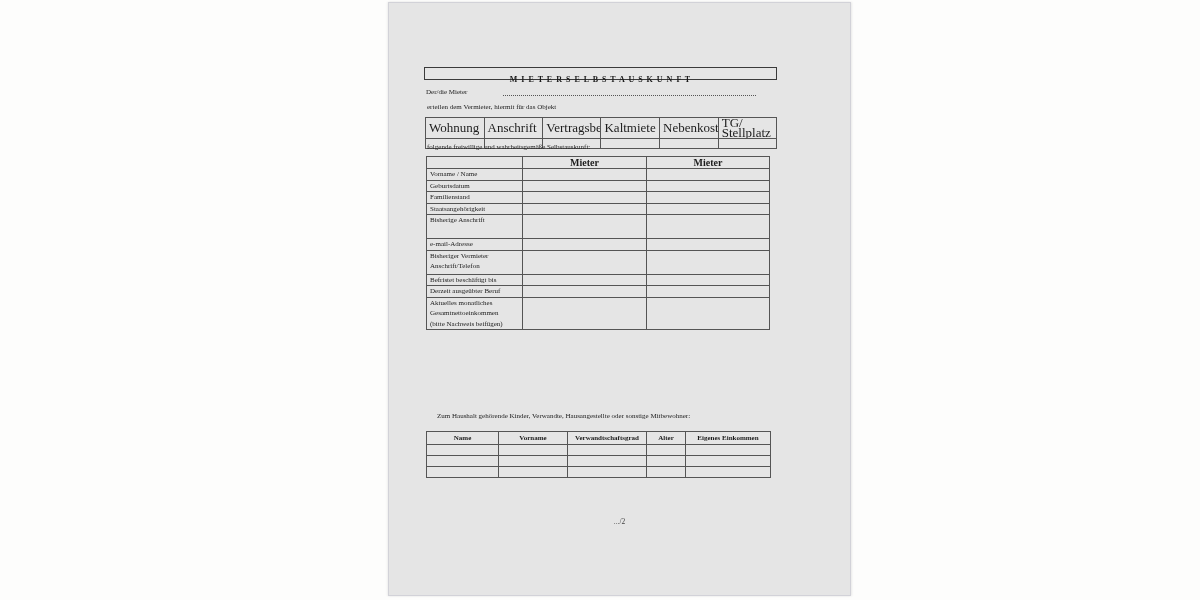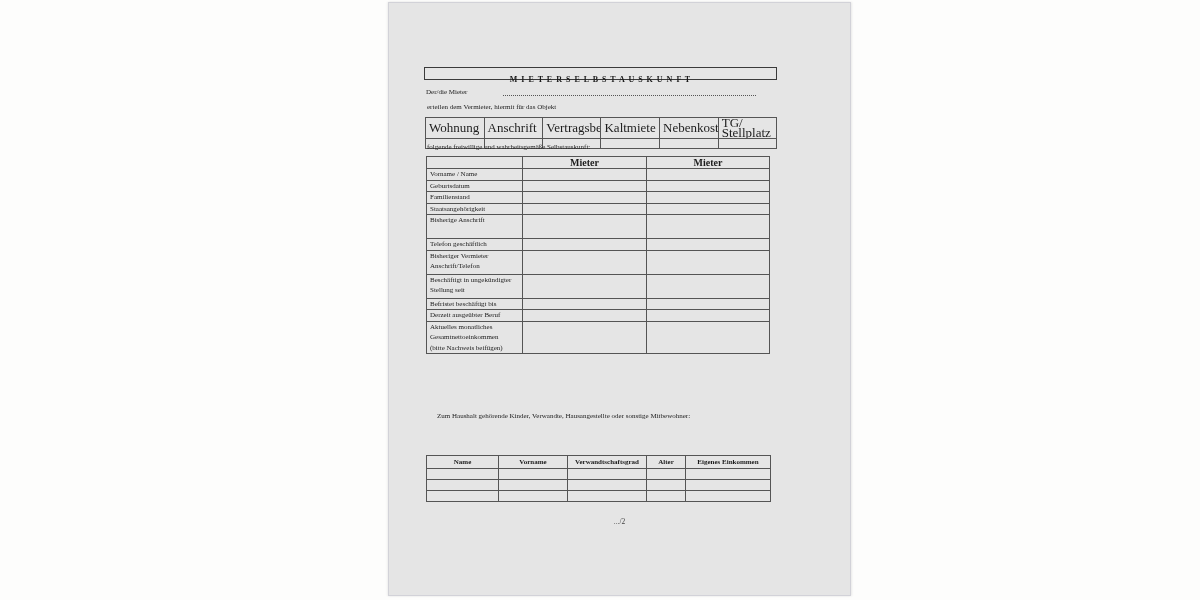--- a/index.html
+++ b/index.html
@@ -56,21 +56,21 @@
   .disclosure-table tr.h1 { height: 11px; padding-left: 28px; }
   .disclosure-table tr.h2 { height: 24px; padding-left: 40px; }
   .disclosure-table tr.h3 { height: 30px; }
   .disclosure-table td.lbl {
     font-size: 7px; line-height: 10.5px; vertical-align: top;
     padding: 0 2px 0 3px; white-space: pre-line;
   }
 
   .household-intro { position: absolute; left: 38px; top: 409px; margin-left: 10px; }
 
-  .household-table { position: absolute; left: 37px; top: 452px; width: 344px; }
+  .household-table { position: absolute; left: 37px; top: 428px; width: 344px; }
   .household-table thead th {
     font-size: 7px; font-weight: bold; text-align: center;
     height: 13px; line-height: 12px;
   }
   .household-table tbody tr { height: 11px; }
 
   .page-footer {
     position: absolute; left: 0; top: 514px; width: 100%;
     text-align: center; font-size: 7.5px; color: #444;
   }
@@ -158,33 +158,27 @@
             <td class="lbl">Staatsangehörigkeit</td>
             <td></td>
             <td></td>
           </tr>
           <tr class="h2">
             <td class="lbl">Bisherige Anschrift</td>
             <td></td>
             <td></td>
           </tr>
           <tr class="h1">
-            <td class="lbl">Telefon geschäftlich</td>
+            <td class="lbl">e-mail-Adresse</td>
             <td></td>
             <td></td>
           </tr>
           <tr class="h2">
             <td class="lbl">Bisheriger Vermieter
 Anschrift/Telefon</td>
-            <td></td>
-            <td></td>
-          </tr>
-          <tr class="h2">
-            <td class="lbl">Beschäftigt in ungekündigter
-Stellung seit</td>
             <td></td>
             <td></td>
           </tr>
           <tr class="h1">
             <td class="lbl">Befristet beschäftigt bis</td>
             <td></td>
             <td></td>
           </tr>
           <tr class="h1">
             <td class="lbl">Derzeit ausgeübter Beruf</td>

